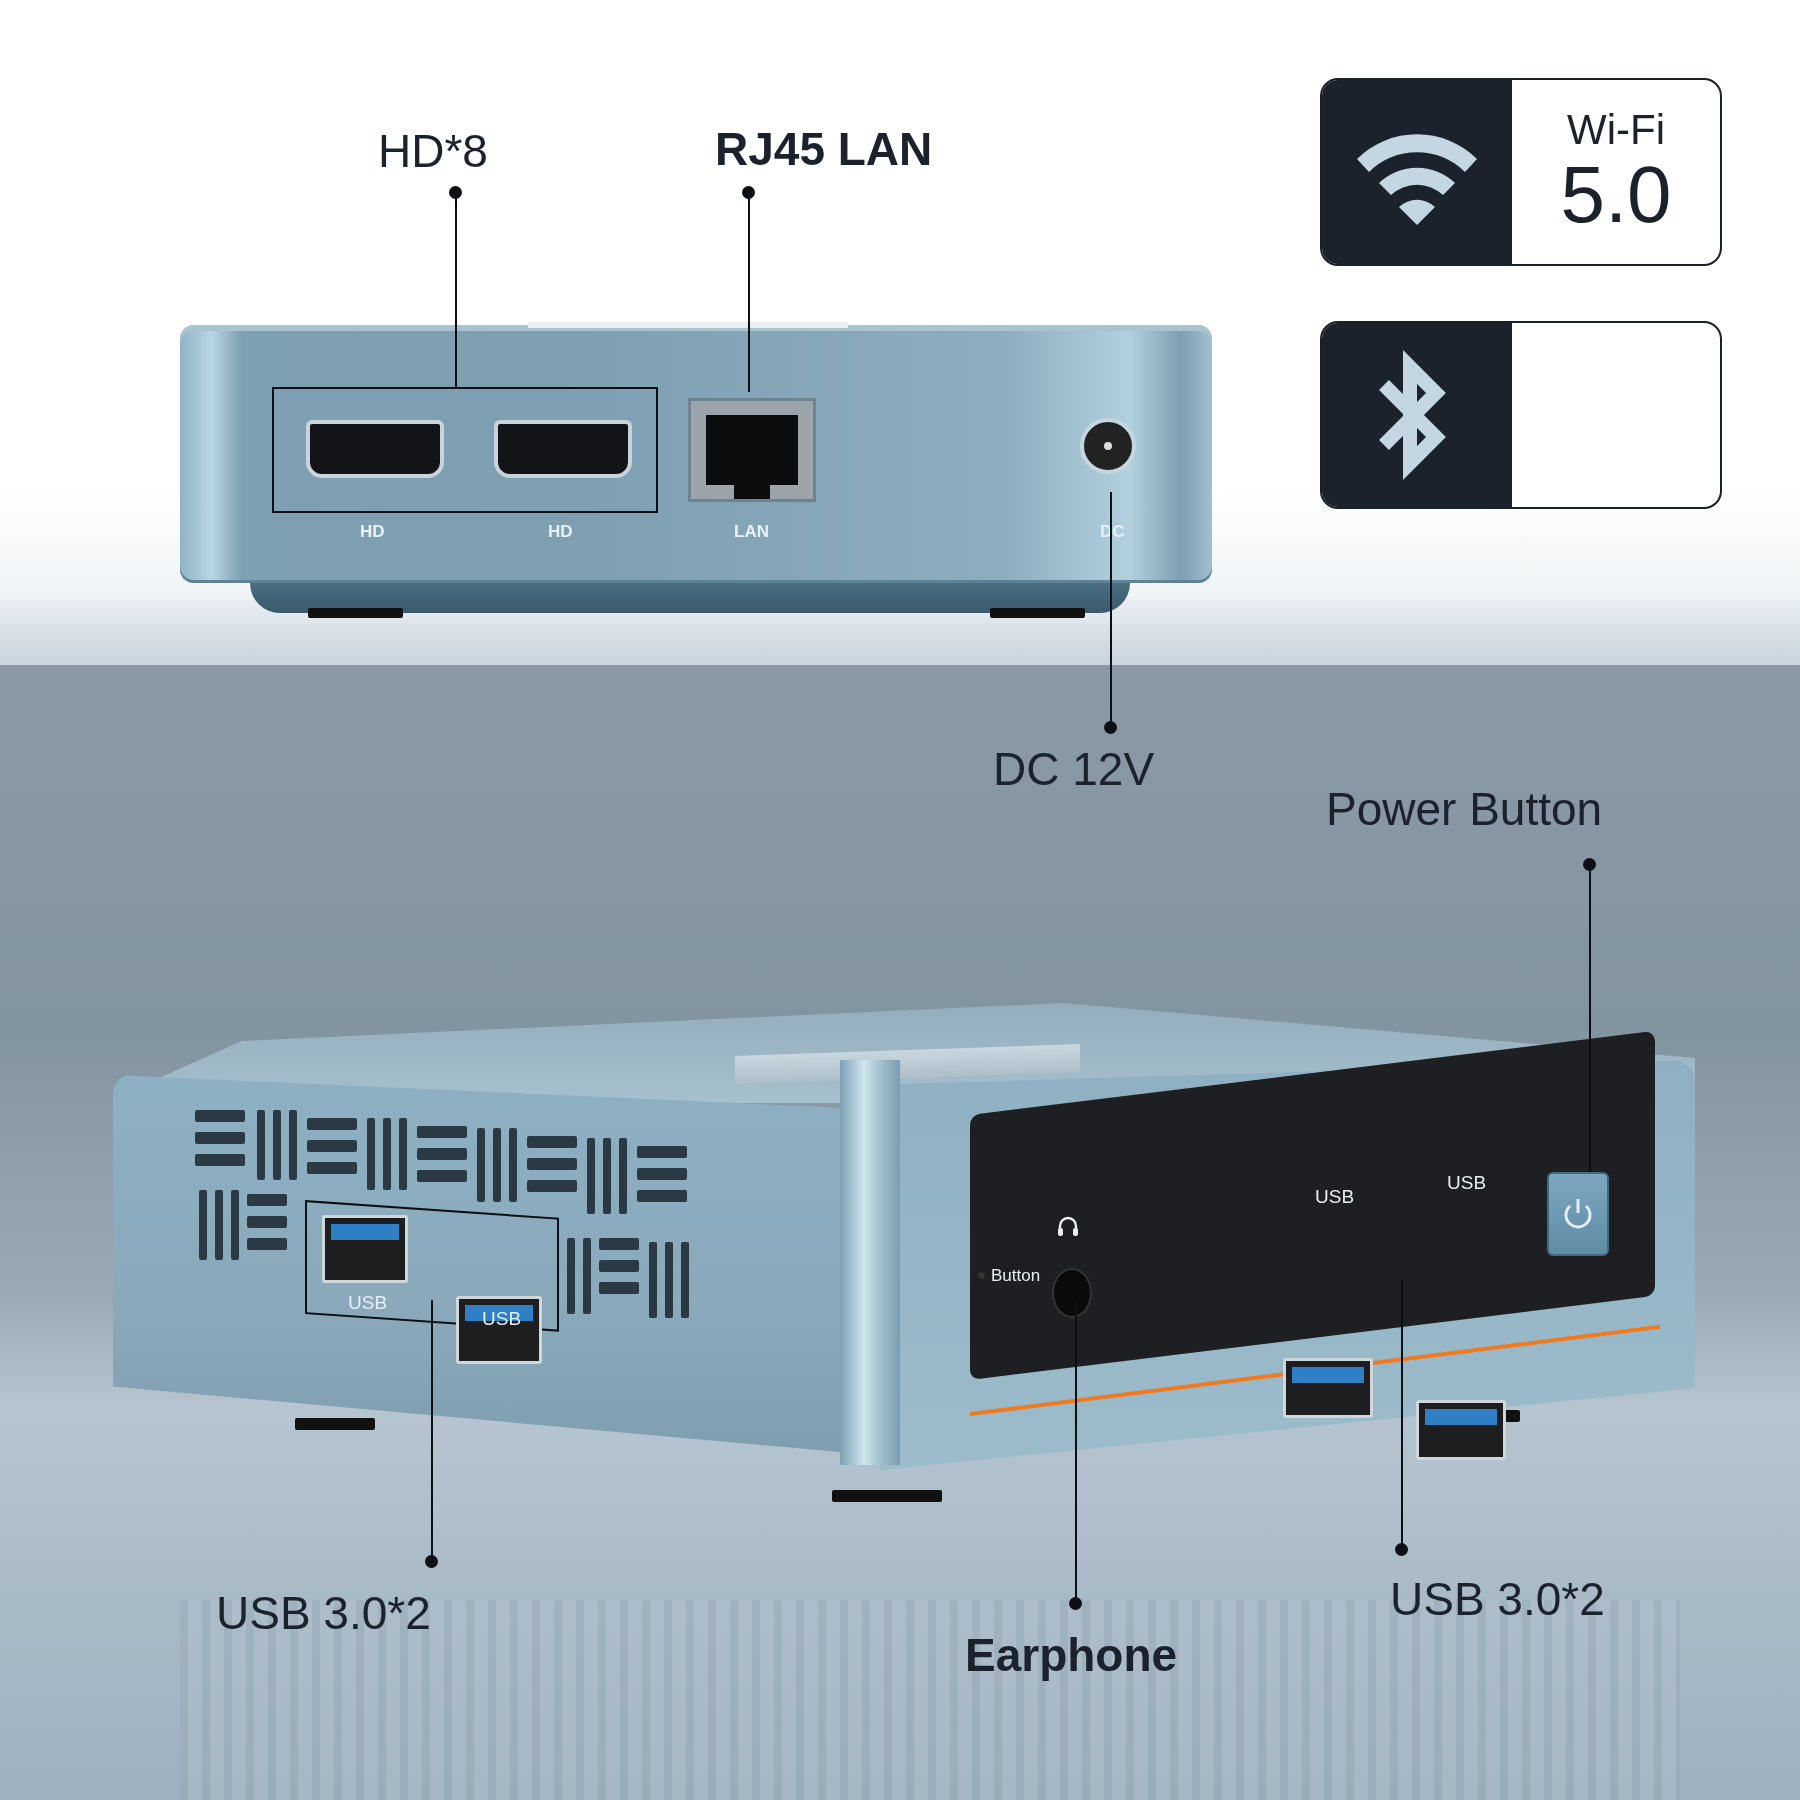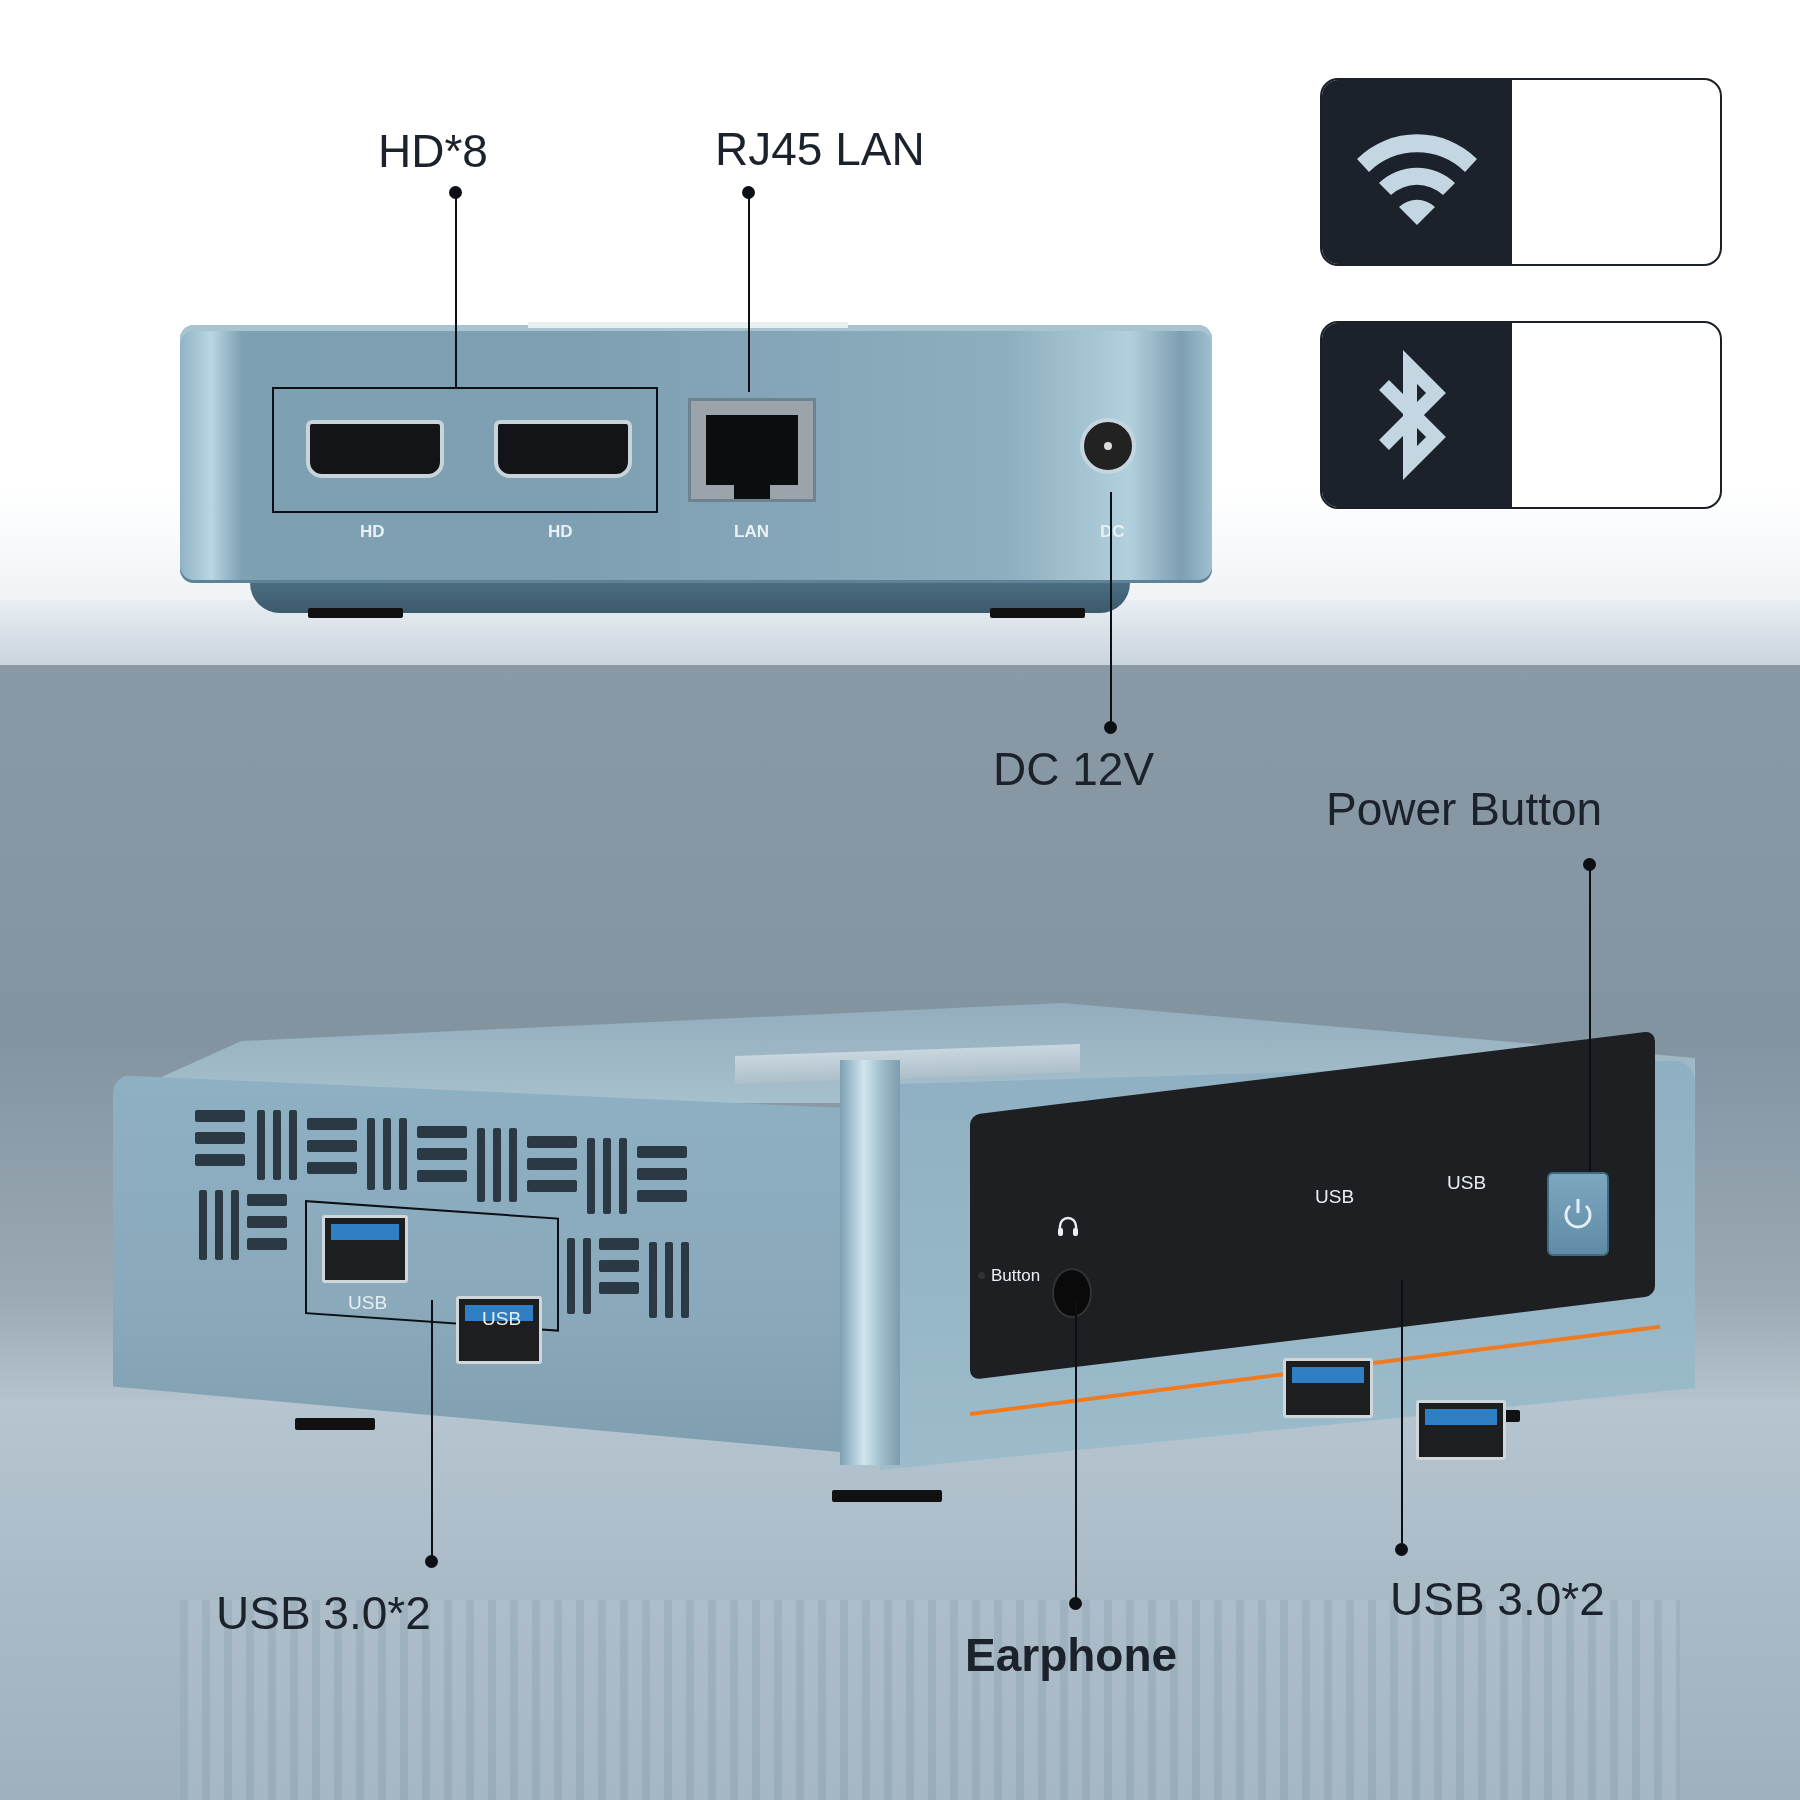--- a/index.html
+++ b/index.html
@@ -84,20 +84,24 @@
 <div class="abs reflection"></div>
 
 <div class="abs badge" style="left:1320px;top:78px;width:398px;height:184px;">
   <div class="ico">
     <svg width="140" height="110" viewBox="0 0 140 110">
       <path d="M10 42 A85 85 0 0 1 130 42 L118 55 A68 68 0 0 0 22 55 Z" fill="#c4d6e2"></path>
       <path d="M32 66 A55 55 0 0 1 108 66 L96 78 A38 38 0 0 0 44 78 Z" fill="#c4d6e2"></path>
       <path d="M52 90 A26 26 0 0 1 88 90 L70 108 Z" fill="#c4d6e2"></path>
     </svg>
   </div>
+  <div class="txt">
+    <div class="t1">Wi-Fi</div>
+    <div class="t2">5.0</div>
+  </div>
 </div>
 
 <div class="abs badge" style="left:1320px;top:321px;width:398px;height:184px;">
   <div class="ico">
     <svg width="90" height="140" viewBox="0 0 90 140">
       <path d="M12 40 L64 92 L38 118 L38 22 L64 48 L12 100" fill="none" stroke="#c4d6e2" stroke-width="14" stroke-linejoin="miter"></path>
     </svg>
   </div>
 </div>
 
@@ -118,21 +122,21 @@
   </div>
 <div class="abs port-label" style="left:734px;top:522px;">LAN</div>
 
 <div class="abs dcjack" style="left:1080px;top:418px;"></div>
 <div class="abs port-label" style="left:1100px;top:522px;">DC</div>
 
 <div class="abs callout-label" style="left:378px;top:124px;">HD*8</div>
 <div class="abs dot" style="left:449px;top:186px;"></div>
 <div class="abs vline" style="left:455px;top:192px;height:196px;"></div>
 
-<div class="abs callout-label" style="left:715px;top:122px;">RJ45 LAN</div>
+<div class="abs callout-label" style="left:715px;top:122px;font-weight:bold;">RJ45 LAN</div>
 <div class="abs dot" style="left:742px;top:186px;"></div>
 <div class="abs vline" style="left:748px;top:192px;height:200px;"></div>
 
 <div class="abs vline" style="left:1110px;top:492px;height:236px;"></div>
 <div class="abs dot" style="left:1104px;top:721px;"></div>
 <div class="abs callout-label" style="left:993px;top:742px;">DC 12V</div>
 
 <div class="abs dev-bot-top"></div>
 <div class="abs lid-mark"></div>
 <div class="abs foot" style="left:295px;top:1418px;width:80px;height:12px;"></div>

